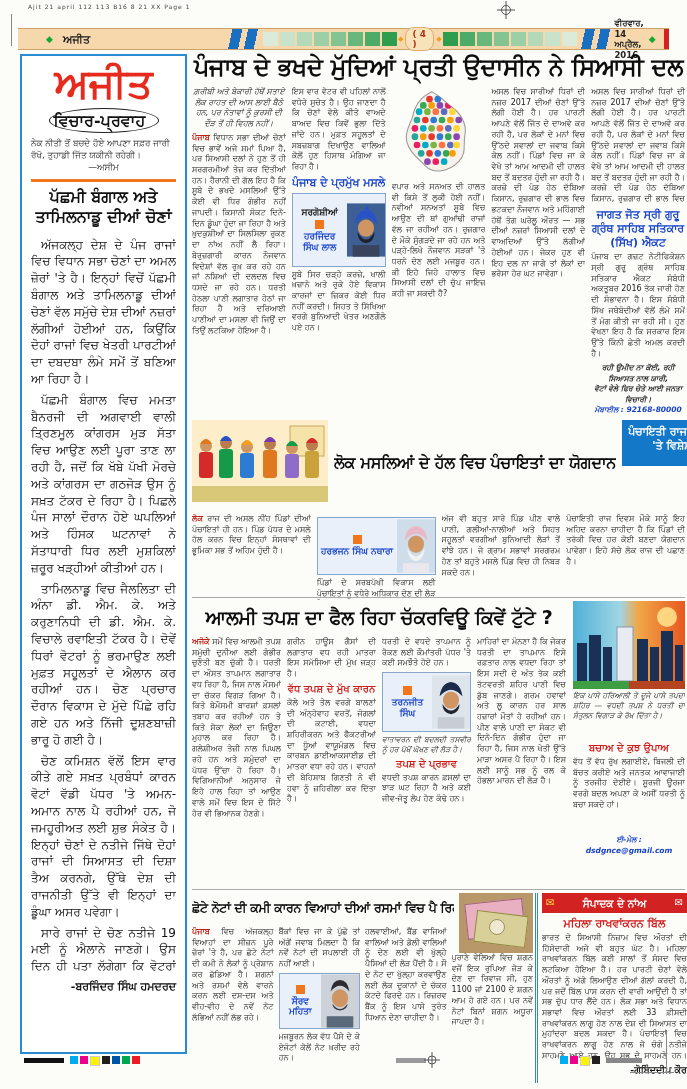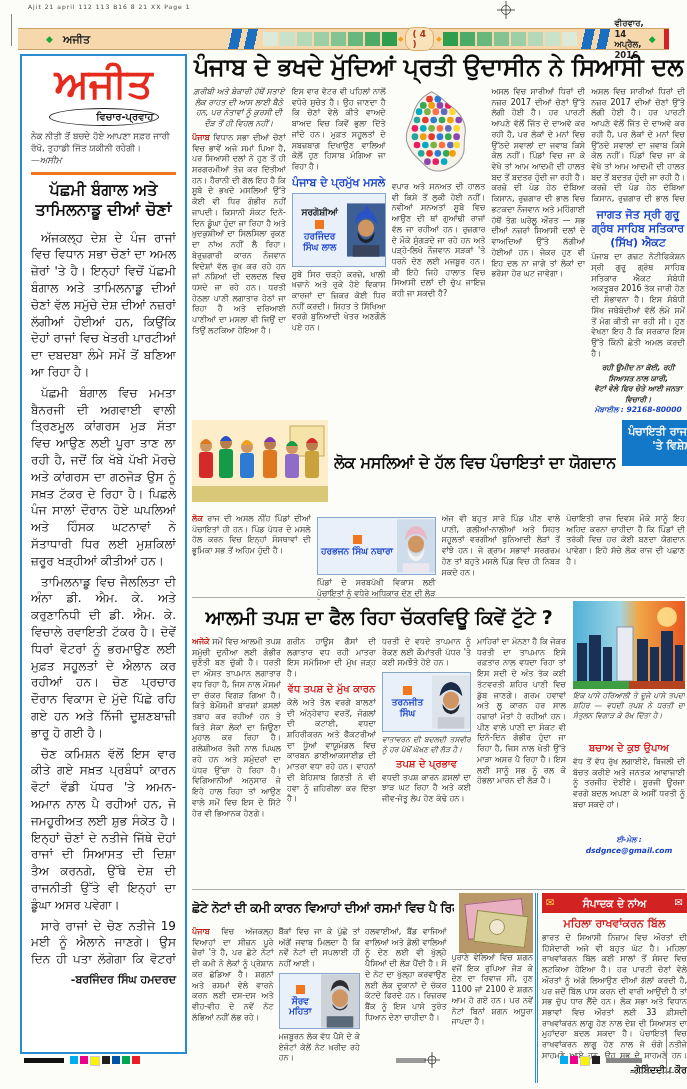--- a/index.html
+++ b/index.html
@@ -19,23 +19,23 @@
   .brand-txt{font-weight:bold;font-size:11px;color:#222;margin-left:10px;}
   .stripes{width:42px;background:linear-gradient(102deg,transparent 18%,#1a6fc0 18% 42%,#f6d8ac 42% 56%,#1a6fc0 56% 80%,transparent 80%);}
   .sqrow{display:flex;align-items:center;}
   .sq{width:15px;height:14px;margin:0 1px;}
   .pgnum{font-weight:bold;font-size:9px;color:#b03616;background:#f8e2ba;border:1px solid #dfae6e;border-radius:9px;padding:1px 6px;margin:0 2px;}
   .date-txt{font-size:8.5px;font-weight:bold;color:#222;}
   
   .edit-col{border:2px solid #2a8cd0;background:#fff;padding:6px 9px;box-sizing:border-box;}
   .masthead{color:#e62b1e;font-weight:bold;font-size:40px;line-height:1.05;text-align:center;}
   .tagline-oval{width:100px;margin:4px auto 2px;border:1.5px solid #222;border-radius:50%;
-                font-size:10px;font-weight:bold;text-align:right;padding:2px 4px;}
+                font-size:16px;font-weight:bold;text-align:left;padding:2px 4px;}
   .ed-quote{font-size:8.8px;color:#333;margin-top:5px;line-height:1.35;}
-  .ed-quote-auth{text-align:left;font-size:8.8px;font-style:italic;color:#333;}
+  .ed-quote-auth{text-align:center;font-size:8.8px;color:#333;}
   .orange-rule{height:3px;background:#f2761d;margin:6px 0 5px;}
   .ed-headline{font-size:16px;font-weight:bold;text-align:center;line-height:1.28;margin-bottom:5px;}
   .ed-body p{margin:4px 0 3px;text-indent:10px;font-size:12px;line-height:1.4;text-align:justify;}
   .ed-sign{text-align:right;font-weight:bold;font-size:11px;margin-top:5px;}
   
   .subhead-blue{color:#1742c8;font-weight:bold;text-align:center;font-size:11px;line-height:1.25;margin:3px 0;}
   .subhead-red{color:#cf1f1f;font-weight:bold;text-align:center;font-size:10px;line-height:1.2;margin:3px 0;}
   .author-box{display:flex;border:1px solid #88a6cc;background:#e9f0f9;align-items:stretch;margin:3px 0;}
   .ab-info{flex:1;display:flex;flex-direction:column;align-items:center;justify-content:center;gap:2px;padding:3px 2px;}
   .ab-kicker{font-weight:bold;font-size:9px;color:#111;}

